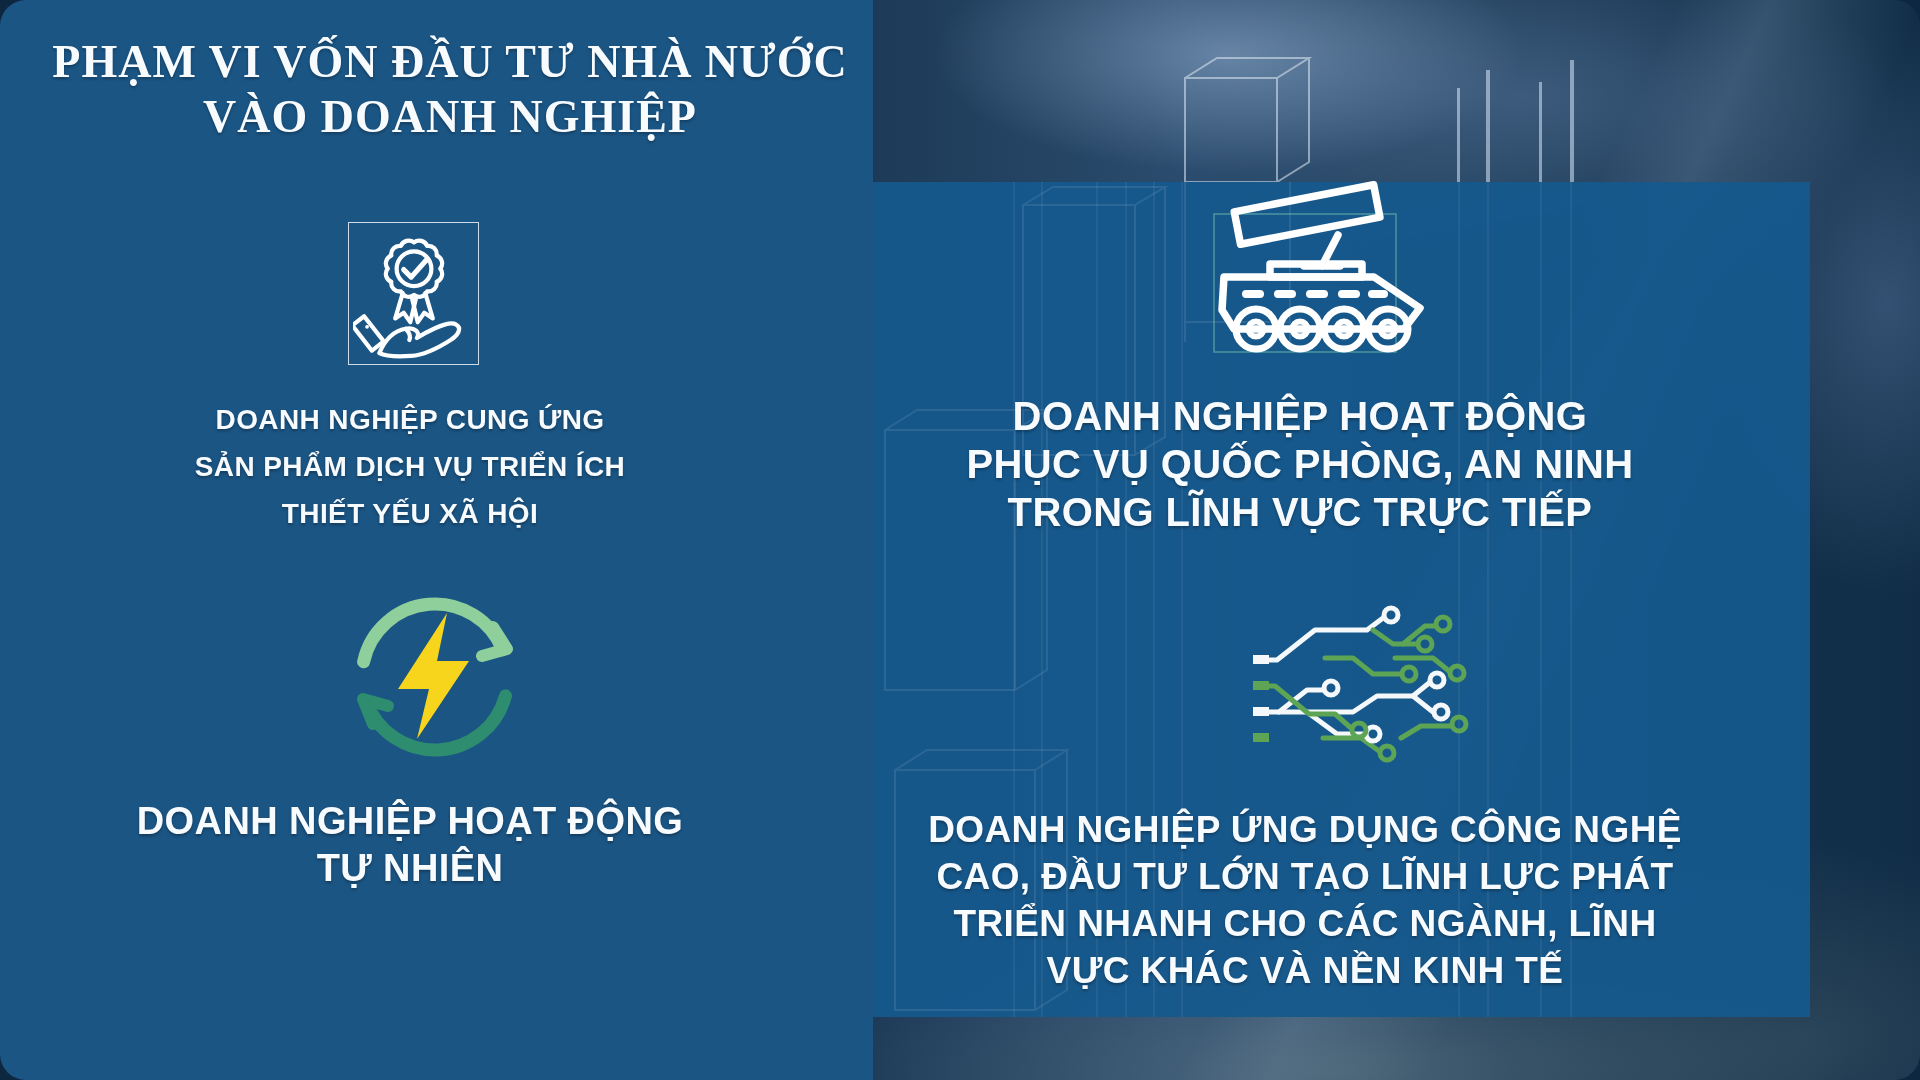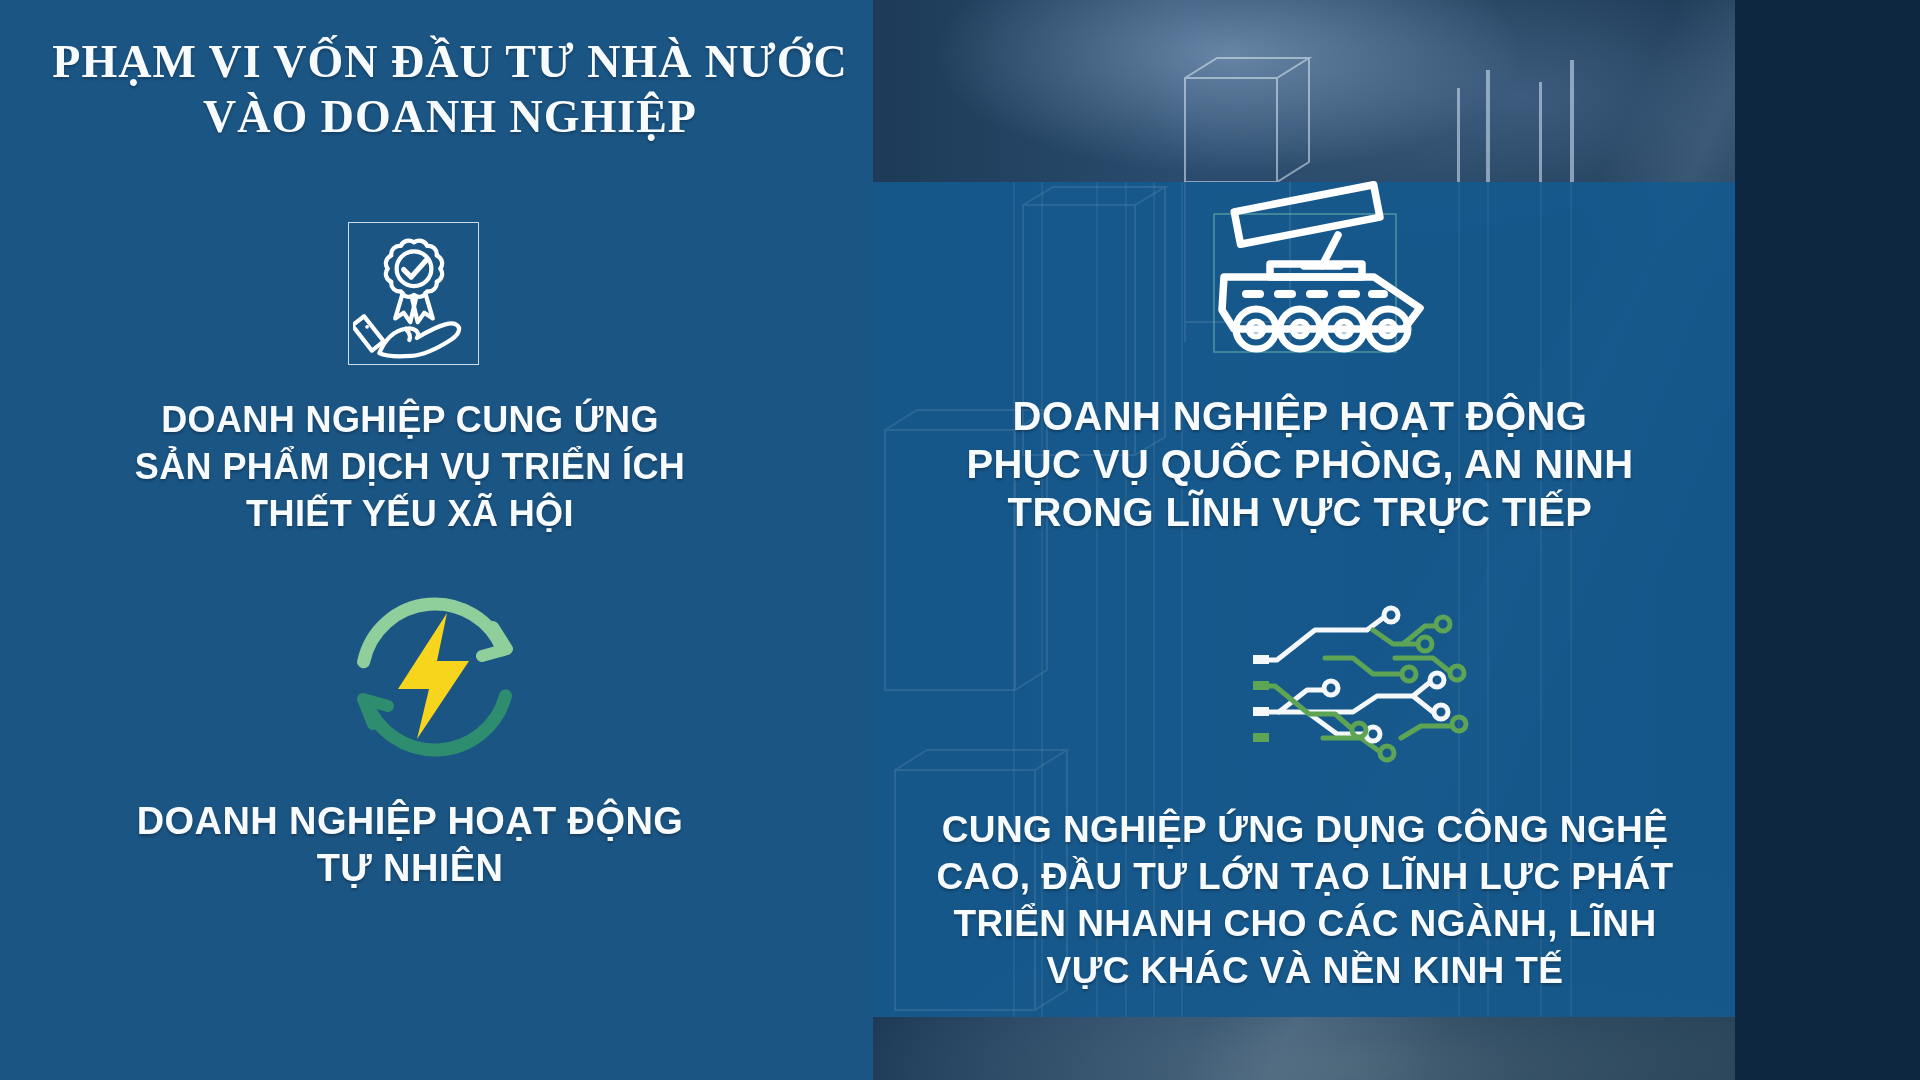--- a/index.html
+++ b/index.html
@@ -1,17 +1,17 @@
 <!DOCTYPE html>
 <html><head>
 <meta charset="utf-8">
 <style>
   html,body{margin:0;padding:0;background:#0e2740;}
-  #canvas{position:relative;width:1735px;height:1080px;overflow:hidden;
-          font-family:"Liberation Sans",sans-serif;}
+  #canvas{position:relative;width:1920px;height:1080px;overflow:hidden;
+          font-family:"Liberation Sans",sans-serif;border-radius:26px;}
 
   
   .photo{position:absolute;left:873px;top:0;width:1047px;height:1080px;
     background:
       radial-gradient(ellipse 420px 170px at 34% 5%,  rgba(140,168,200,.60), transparent 70%),
       radial-gradient(ellipse 520px 230px at 62% 9%,  rgba(95,125,165,.50),  transparent 72%),
       radial-gradient(ellipse 260px 420px at 97% 28%, rgba(80,110,150,.55),  transparent 70%),
       radial-gradient(ellipse 700px 190px at 45% 99%, rgba(105,125,135,.55), transparent 72%),
       radial-gradient(ellipse 420px 260px at 90% 96%, rgba(60,85,100,.55),   transparent 75%),
       linear-gradient(115deg, transparent 52%, rgba(150,180,210,.22) 58%, transparent 68%),
@@ -29,21 +29,21 @@
 
   
   .title{position:absolute;left:40px;top:34px;width:820px;margin:0;
          font-family:"Liberation Serif",serif;font-weight:bold;font-size:46px;
          line-height:1.2;color:#f8fbfe;text-align:center;letter-spacing:1px;
          text-shadow:0 2px 3px rgba(0,0,0,.28);}
 
   
   .qtext{position:absolute;color:#f8fbfe;font-weight:bold;text-align:center;
          text-shadow:0 2px 3px rgba(0,0,0,.30);letter-spacing:.4px;}
-  .q1t{left:50px;  top:396px; width:720px; font-size:36px; line-height:47px;}
+  .q1t{left:50px;  top:396px; width:720px; font-size:28px; line-height:47px;}
   .q2t{left:880px; top:392px; width:840px; font-size:40px; line-height:48px;}
   .q3t{left:50px;  top:798px; width:720px; font-size:38px; line-height:47px;}
   .q4t{left:900px; top:806px; width:810px; font-size:37px; line-height:47px;}
 
   
   .icon-frame{position:absolute;left:348px;top:222px;width:131px;height:143px;
               border:1.5px solid rgba(235,245,252,.85);box-sizing:border-box;
               display:flex;align-items:center;justify-content:center;}
   .svg-abs{position:absolute;}
 </style>
@@ -205,19 +205,19 @@
         <circle cx="156" cy="78" r="7"></circle>
         <circle cx="172" cy="48" r="7"></circle>
         <circle cx="190" cy="28" r="7"></circle>
         <circle cx="204" cy="77" r="7"></circle>
         <circle cx="134" cy="157" r="7"></circle>
         <circle cx="206" cy="128" r="7"></circle>
       </g>
     </g>
   </svg>
   <div class="qtext q4t">
-    <div>CUNG NGHIỆP ỨNG DỤNG CÔNG NGHỆ</div>
+    <div>DOANH NGHIỆP ỨNG DỤNG CÔNG NGHỆ</div>
     <div>CAO, ĐẦU TƯ LỚN TẠO LĨNH LỰC PHÁT</div>
     <div>TRIỂN NHANH CHO CÁC NGÀNH, LĨNH</div>
     <div>VỰC KHÁC VÀ NỀN KINH TẾ</div>
   </div>
 
 </div>
 
 </body></html>

